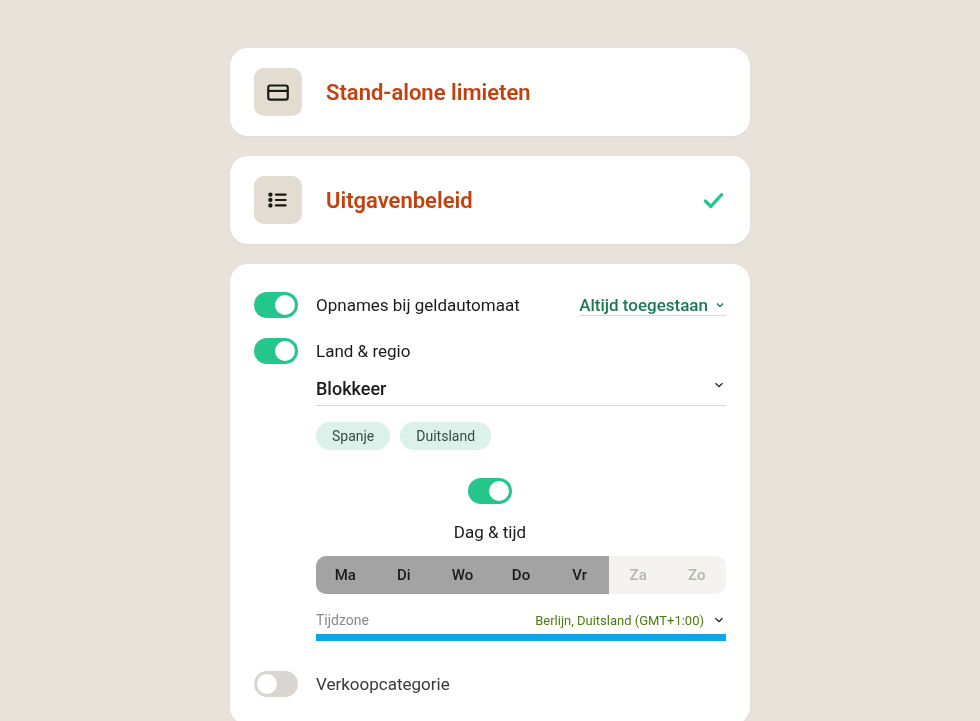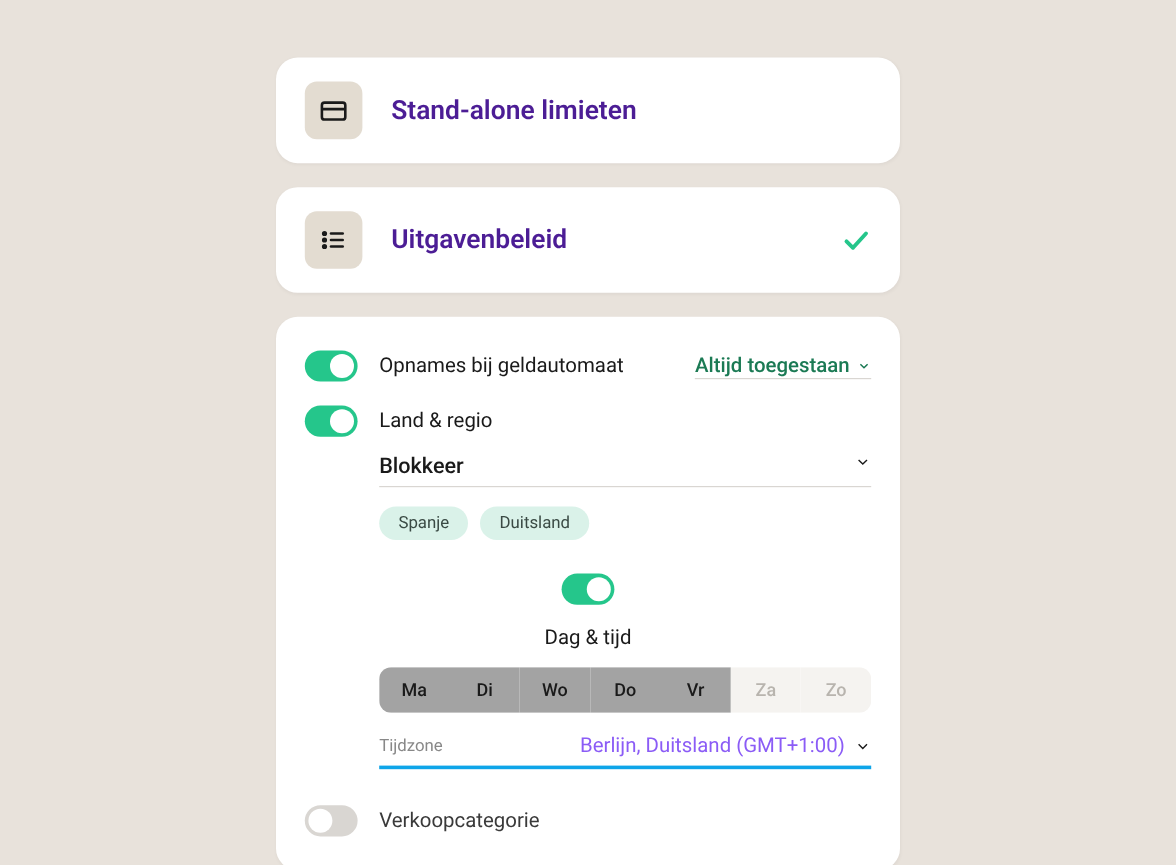--- a/index.html
+++ b/index.html
@@ -35,21 +35,21 @@
     background: #e3dcd1;
     border-radius: 10px;
     display: flex;
     align-items: center;
     justify-content: center;
     flex-shrink: 0;
   }
   .card-title {
     font-size: 22px;
     font-weight: 600;
-    color: #4c1d95;
+    color: #c2410c;
     flex: 1;
   }
   .check-icon {
     width: 26px;
     height: 26px;
     stroke: #25c68b;
     stroke-width: 3;
     fill: none;
     stroke-linecap: round;
     stroke-linejoin: round;
@@ -163,34 +163,34 @@
     font-size: 15px;
     font-weight: 500;
     cursor: pointer;
   }
   .day-cell.active { background: #a3a3a3; color: #1a1a1a; }
   .day-cell.inactive { background: #f5f3f0; color: #b8b4ae; }
   .tz-row {
     display: flex;
     align-items: center;
     justify-content: space-between;
-    border-bottom: 3px solid #0ea5e9;
+    border-bottom: 7px solid #0ea5e9;
     padding-bottom: 6px;
     margin-bottom: 30px;
   }
   .tz-label {
     font-size: 14px;
     color: #888;
   }
   .tz-value {
     display: flex;
     align-items: center;
     gap: 8px;
-    font-size: 17px;
-    color: #8b5cf6;
+    font-size: 13px;
+    color: #4d7c0f;
     cursor: pointer;
   }
   .tz-value svg {
     width: 14px;
     height: 14px;
     stroke: #1a1a1a;
     stroke-width: 2;
     fill: none;
   }
   .setting-label.muted { color: #3a3a3a; }

